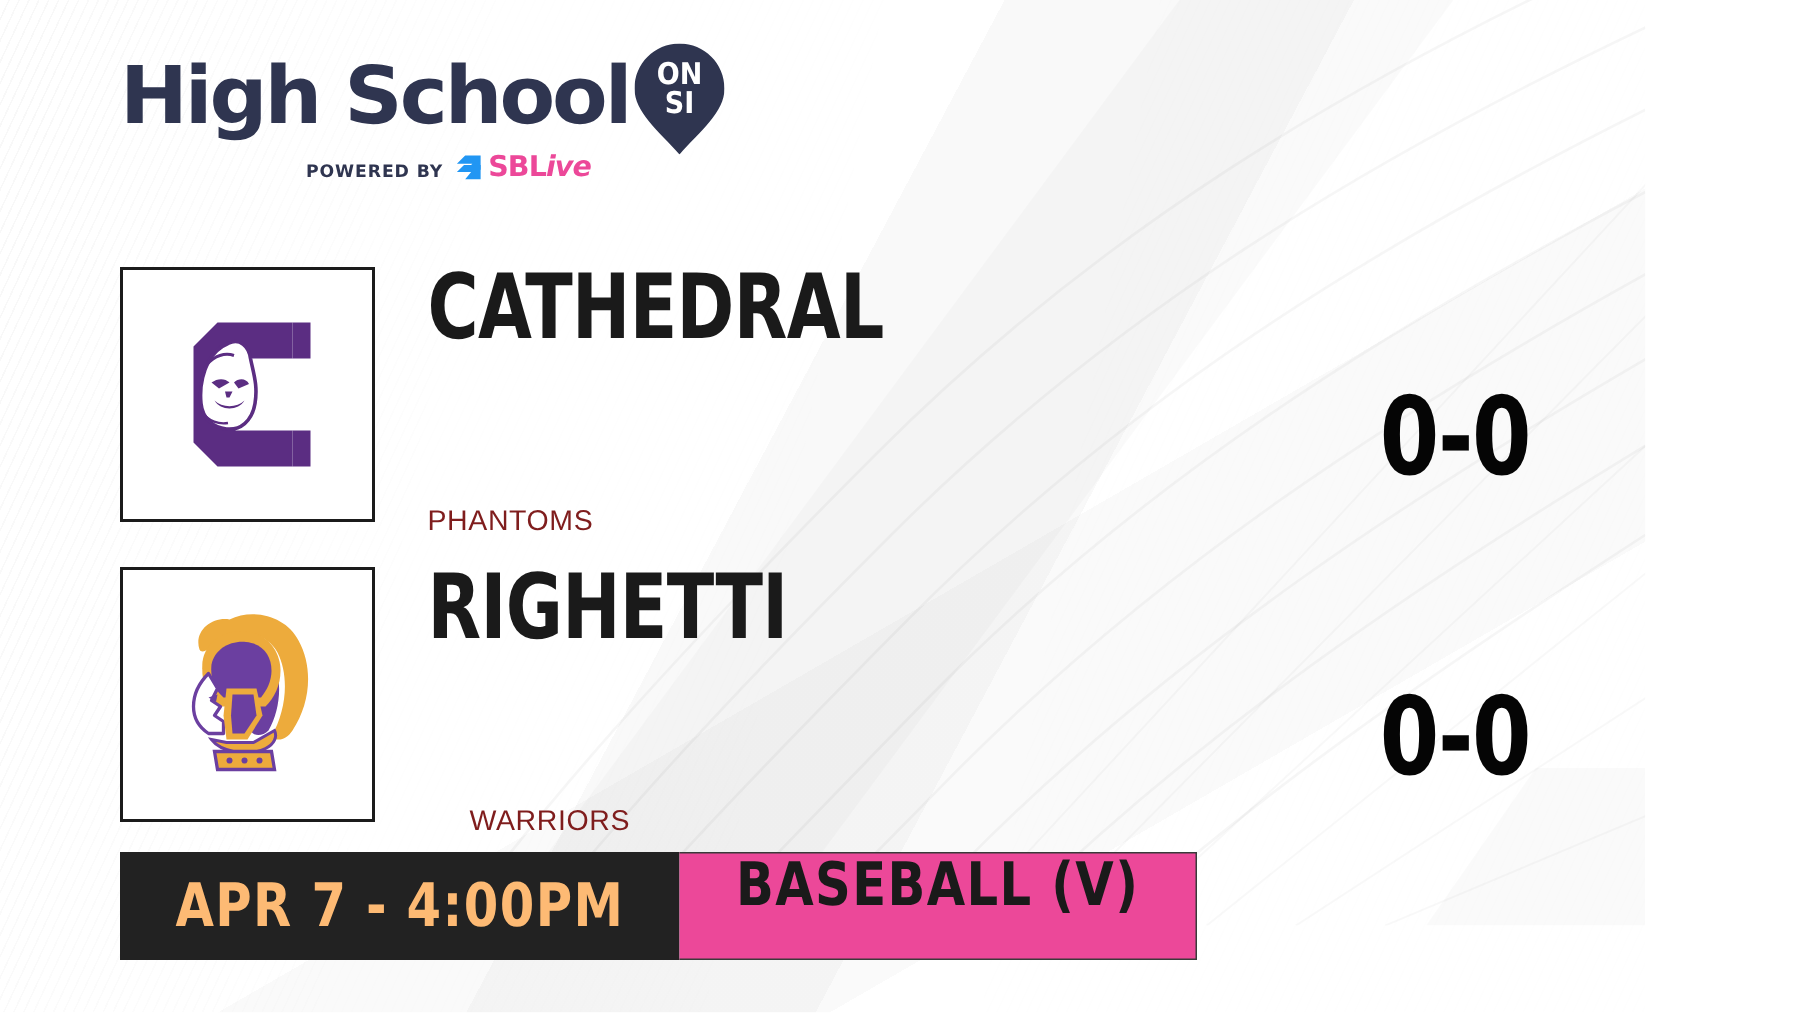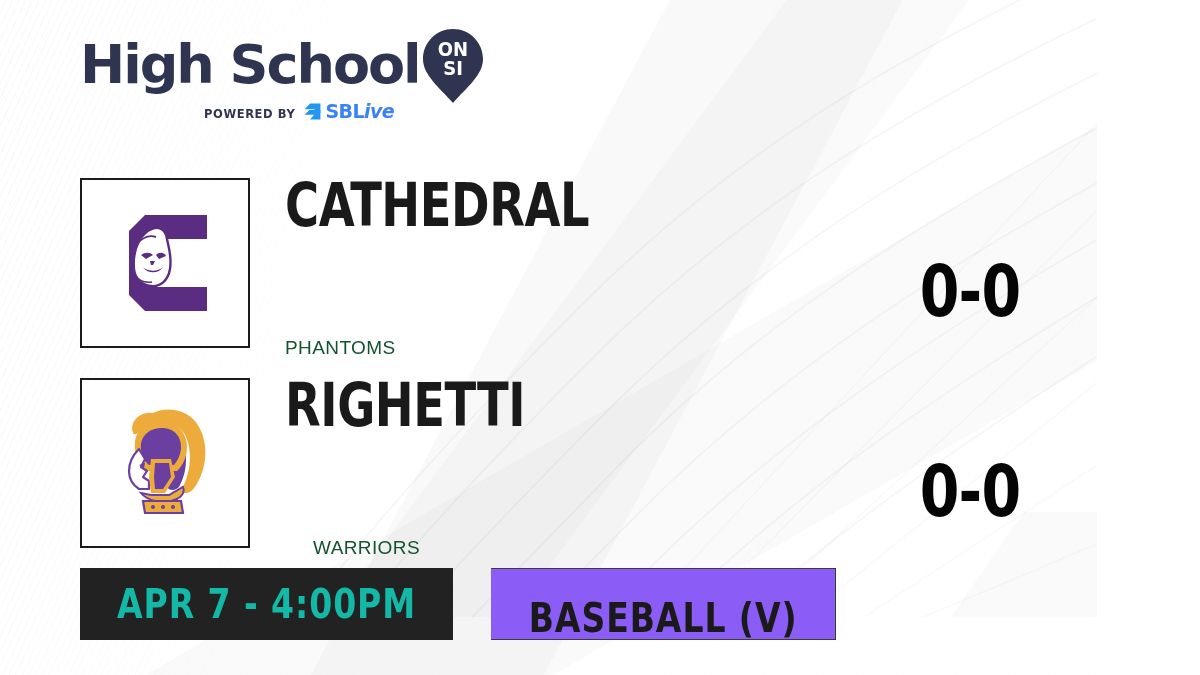--- a/index.html
+++ b/index.html
@@ -90,21 +90,21 @@
     color: #2f3550;
     white-space: nowrap;
   }
   .sblive-mark { display: flex; align-items: center; gap: 3px; }
   .sblive-s { width: 19px; height: 19px; flex: none; }
   .sblive-word {
     font-family: "DejaVu Sans", sans-serif;
     font-weight: bold;
     font-size: 19px;
     letter-spacing: -0.6px;
-    color: #3b82f6;
+    color: #ec4899;
     line-height: 19px;
     white-space: nowrap;
   }
   .sblive-word .lite { font-style: italic; }
 
   
   .team-logo-box {
     position: absolute;
     left: 80px;
     width: 170px;
@@ -137,21 +137,21 @@
   #team-name-1 { top: 375px; }
 
   .team-mascot {
     position: absolute;
     left: 285px;
     font-family: "Liberation Sans", sans-serif;
     font-weight: normal;
     font-size: 19px;
     line-height: 22px;
     letter-spacing: 0.4px;
-    color: #14532d;
+    color: #7f1d1d;
     white-space: nowrap;
   }
   #team-mascot-0 { top: 337px; }
   #team-mascot-1 { top: 537px; margin-left: 28px; }
 
   .team-record {
     position: absolute;
     left: 860px;
     width: 220px;
     text-align: center;
@@ -172,40 +172,39 @@
   #info-bar {
     position: absolute;
     left: 80px;
     top: 568px;
     height: 72px;
     display: flex;
     align-items: stretch;
   }
   #info-datetime {
     background: #222222;
-    color: #14b8a6;
+    color: #fdba74;
     display: flex;
     align-items: center;
     justify-content: center;
     padding: 0 24px;
     box-sizing: border-box;
     min-width: 334px;
   }
   #info-sport {
-    background: #8b5cf6;
+    background: #ec4899;
     color: #1a1a1a;
     border: 1px solid #3a3a3a;
     border-left: none;
     display: flex;
-    align-items: flex-end;
+    align-items: flex-start;
     justify-content: center;
     padding: 0 26px;
     box-sizing: border-box;
     min-width: 320px;
-    margin-left: 38px;
   }
   .info-text {
     font-family: "DejaVu Sans Condensed", "Liberation Sans Narrow", "Liberation Sans", sans-serif;
     font-weight: bold;
     font-size: 40px;
     line-height: 42px;
     letter-spacing: 1px;
     transform: scaleX(0.92);
     white-space: nowrap;
   }

